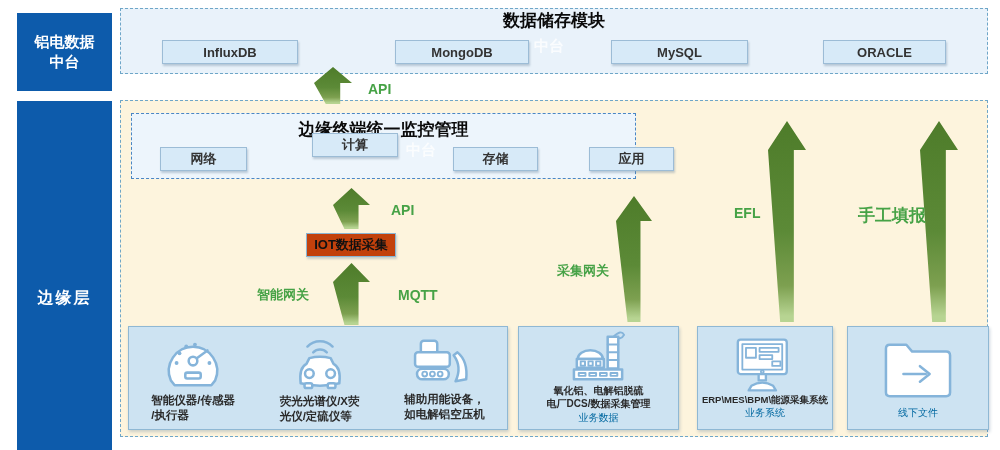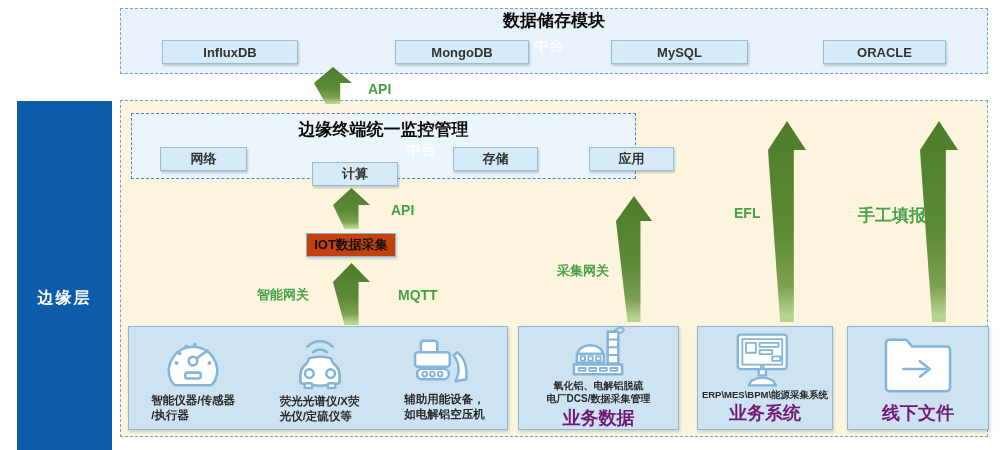--- a/index.html
+++ b/index.html
@@ -73,54 +73,60 @@
     display:flex; align-items:center; justify-content:center;
   }
   .devices { left:128px; width:380px; justify-content:space-around; }
   .bizdata { left:518px; width:161px; }
   .bizsys  { left:697px; width:136px; }
   .files   { left:847px; width:142px; }
   .col { display:flex; flex-direction:column; align-items:center; justify-content:center; }
   .dev-label { font-weight:bold; font-size:11.5px; color:#2a2a2a; line-height:1.3; text-align:left; margin-top:3px; }
   .small-line { font-weight:bold; font-size:10px; color:#2a2a2a; line-height:1.25; text-align:center; white-space:nowrap; }
   .xsmall-line { font-weight:bold; font-size:9.5px; color:#2a2a2a; line-height:1.25; text-align:center; white-space:nowrap; }
-  .box-title { font-weight:bold; font-size:18px; color:#701a75; margin-top:1px; }
+  .box-title { font-weight:normal; font-size:10px; color:#0369a1; margin-top:1px; }
   .icon { display:block; }
   .icon path, .icon rect, .icon circle, .icon line {
     stroke:#85b4da; stroke-width:2.6; fill:#ffffff; stroke-linecap:round; stroke-linejoin:round;
   }
   .icon .fillb { fill:#85b4da; stroke:none; }
   .icon .nofill { fill:none; }
   .icon .thin { stroke-width:2; }
 </style>
 </head>
 <body>
 
 <div class="canvas">
 
+  <div class="sidebar-box sb-top">
+    <div>
+      <span>铝电数据</span><br>
+      <span>中台</span>
+    </div>
+  </div>
   <div class="sidebar-box sb-bottom">
     <span>边缘层</span>
   </div>
 
   <div class="storage-section">
     <div class="sec-title">数据储存模块</div>
     <div class="wm" style="left:413px;top:28px;">中台</div>
     <div class="chip" style="left:41px;top:31px;width:136px;">InfluxDB</div>
     <div class="chip" style="left:274px;top:31px;width:134px;">MongoDB</div>
     <div class="chip" style="left:490px;top:31px;width:137px;">MySQL</div>
     <div class="chip" style="left:702px;top:31px;width:123px;">ORACLE</div>
   </div>
 
   <div class="edge-section">
 
     <div class="monitor-box">
       <div class="sec-title">边缘终端统一监控管理</div>
       <div class="wm" style="left:274px;top:27px;">中台</div>
       <div class="chip" style="left:28px;top:33px;width:87px;">网络</div>
-      <div class="chip" style="left:180px;top:48px;width:86px;">计算</div>
+      <div class="chip" style="left:180px;top:19px;width:86px;">计算</div>
       <div class="chip" style="left:321px;top:33px;width:85px;">存储</div>
       <div class="chip" style="left:457px;top:33px;width:85px;">应用</div>
     </div>
   </div>
 
   <div class="iot-box">
     <span>IOT数据采集</span>
   </div>
 
   <div class="arrow ar-api-top"></div>

